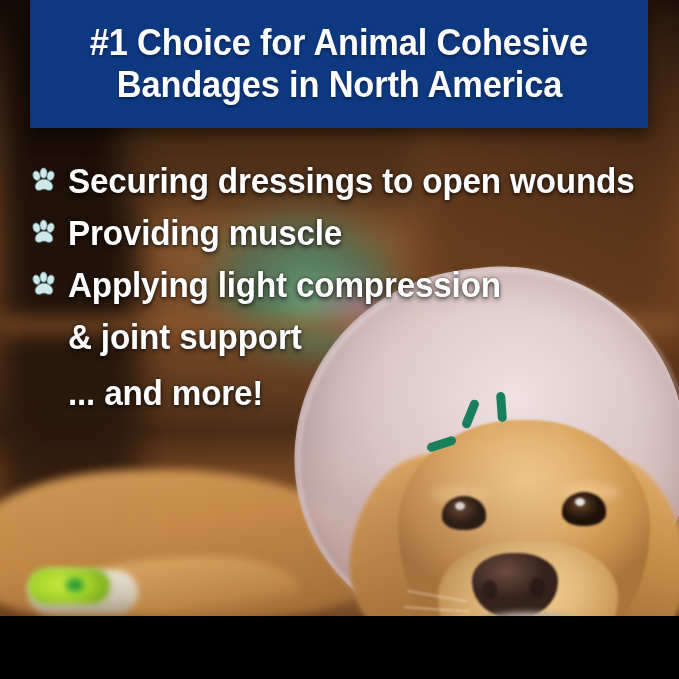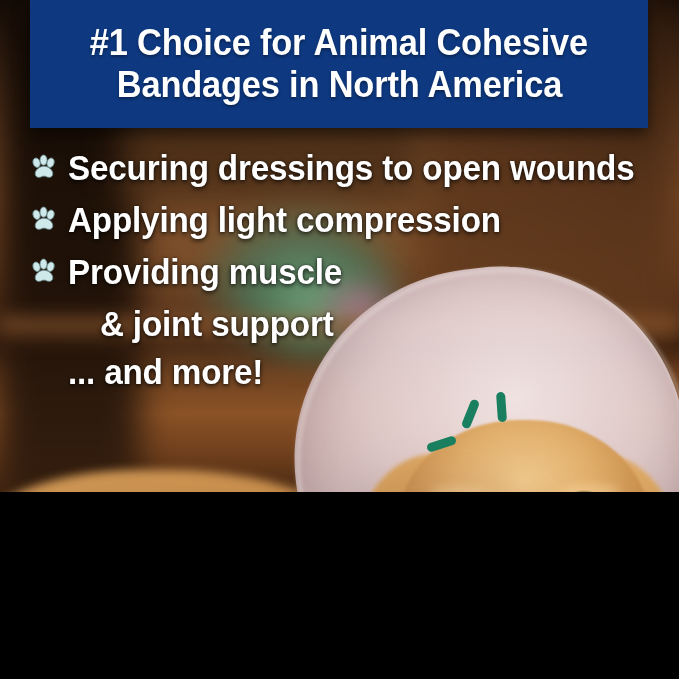--- a/index.html
+++ b/index.html
@@ -3,21 +3,21 @@
 <meta charset="utf-8">
 <style>
   html, body {
     margin: 0;
     padding: 0;
     background: #000;
   }
   #stage {
     position: relative;
     width: 679px;
-    height: 492px;
+    height: 616px;
     overflow: hidden;
     font-family: "Liberation Sans", sans-serif;
     background: #a16207;
   }
 
   
   .photo {
     position: absolute;
     inset: 0;
     overflow: hidden;
@@ -260,21 +260,21 @@
     line-height: 1.14;
     letter-spacing: -0.2px;
     transform: scaleX(0.93);
     white-space: nowrap;
     text-shadow: 0 2px 3px rgba(0,0,0,0.35);
   }
 
   
   .bullets {
     position: absolute;
-    left: 30px; top: 146px;
+    left: 30px; top: 159px;
     width: 640px;
     text-align: right;
   }
   .bullet-row {
     display: flex;
     align-items: flex-start;
     margin-bottom: 8px;
     height: 44px;
   }
   .paw {
@@ -288,21 +288,21 @@
     font-family: "Liberation Sans Narrow", "Liberation Sans", sans-serif;
     font-weight: bold;
     font-size: 35px;
     line-height: 44px;
     letter-spacing: -0.2px;
     transform: scaleX(0.95);
     transform-origin: left center;
     white-space: nowrap;
     text-shadow: 0 2px 5px rgba(0,0,0,0.7), 0 0 3px rgba(0,0,0,0.45);
   }
-  .sub-row { display: flex; height: 44px; margin-bottom: 4px; gap: 32px; }
+  .sub-row { display: flex; height: 44px; margin-bottom: 12px; }
   .sub-row .spacer { flex: 0 0 38px; }
   .more-row { display: flex; height: 44px; margin-top: 4px; }
   .more-row .spacer { flex: 0 0 38px; }
 </style>
 </head>
 <body>
 
 <div id="stage">
 
   <div class="photo">
@@ -378,33 +378,33 @@
 
     <div class="bullet-row">
       <svg class="paw" viewBox="0 0 64 64">
         <g fill="#cfe8ea" stroke="#6f8f92" stroke-width="2">
           <ellipse cx="15" cy="20" rx="8" ry="11" transform="rotate(-18 15 20)"></ellipse>
           <ellipse cx="31" cy="14" rx="8" ry="11.5"></ellipse>
           <ellipse cx="47" cy="20" rx="8" ry="11" transform="rotate(18 47 20)"></ellipse>
           <path d="M32 28 C43 28 52 37 52 45 C52 53 44 55 38 52 C34 50 30 50 26 52 C20 55 12 53 12 45 C12 37 21 28 32 28 Z"></path>
         </g>
       </svg>
-      <div class="bullet-text">Applying light compression</div>
+      <div class="bullet-text">Providing muscle</div>
     </div>
 
     <div class="bullet-row">
       <svg class="paw" viewBox="0 0 64 64">
         <g fill="#cfe8ea" stroke="#6f8f92" stroke-width="2">
           <ellipse cx="15" cy="20" rx="8" ry="11" transform="rotate(-18 15 20)"></ellipse>
           <ellipse cx="31" cy="14" rx="8" ry="11.5"></ellipse>
           <ellipse cx="47" cy="20" rx="8" ry="11" transform="rotate(18 47 20)"></ellipse>
           <path d="M32 28 C43 28 52 37 52 45 C52 53 44 55 38 52 C34 50 30 50 26 52 C20 55 12 53 12 45 C12 37 21 28 32 28 Z"></path>
         </g>
       </svg>
-      <div class="bullet-text">Providing muscle</div>
+      <div class="bullet-text">Applying light compression</div>
     </div>
 
     <div class="sub-row">
       <div class="spacer"></div>
       <div class="sub-text">&amp; joint support</div>
     </div>
 
     <div class="more-row">
       <div class="spacer"></div>
       <div class="more-text">... and more!</div>

